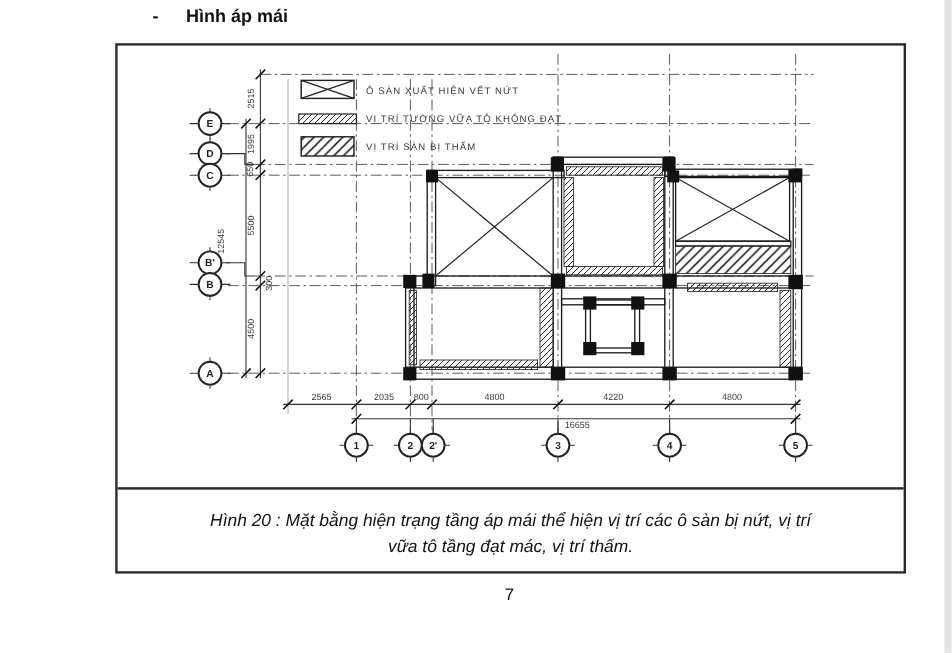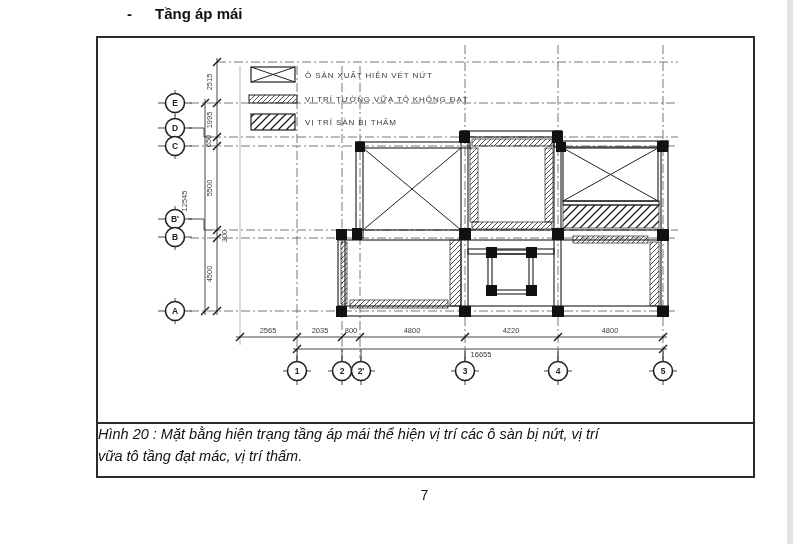--- a/index.html
+++ b/index.html
@@ -6,38 +6,38 @@
   body{
     width:793px;height:544px;position:relative;background:#ffffff;
     font-family:"Liberation Sans",sans-serif;color:#111;overflow:hidden;
   }
   .edge-strip{position:absolute;top:0;right:0;width:6px;height:544px;background:#e3e3e3;}
   .heading{position:absolute;left:127px;top:5px;font-size:15px;font-weight:bold;display:flex;}
   .heading .bullet{width:28px;}
   .frame{position:absolute;left:96px;top:36px;width:655px;height:438px;border:2px solid #2b2b2b;}
   .caption-box{
     position:absolute;left:0;right:0;bottom:0;height:52px;border-top:2px solid #2b2b2b;
-    text-align:left;font-style:italic;font-size:14.5px;line-height:1.5;padding-top:0;color:#111;
+    text-align:center;font-style:italic;font-size:14.5px;line-height:1.5;padding-top:16px;color:#111;
   }
   .page-number{position:absolute;left:96px;top:487px;width:657px;text-align:center;font-size:14px;color:#111;}
   svg.plan{position:absolute;left:0;top:0;}
   svg text{font-family:"Liberation Sans",sans-serif;fill:#3c3c3c;}
   .dimtext{font-size:7.5px;}
   .legtext{font-size:8px;letter-spacing:0.9px;fill:#3a3a3a;}
   .bubtext{font-size:8.5px;font-weight:bold;fill:#222;}
   .tottext{font-size:7.5px;}
 </style>
 </head>
 <body>
 
 <div class="edge-strip"></div>
 
 <div class="heading">
   <span class="bullet">-</span>
-  <span>Tầng áp mái</span>
+  <span>Hình áp mái</span>
 </div>
 
 <div class="frame">
   <div class="caption-box">
     <div>Hình 20 : Mặt bằng hiện trạng tầng áp mái thể hiện vị trí các ô sàn bị nứt, vị trí</div>
     <div>vữa tô tầng đạt mác, vị trí thấm.</div>
   </div>
 </div>
 
 <svg class="plan" width="793" height="544" viewBox="0 0 793 544">

